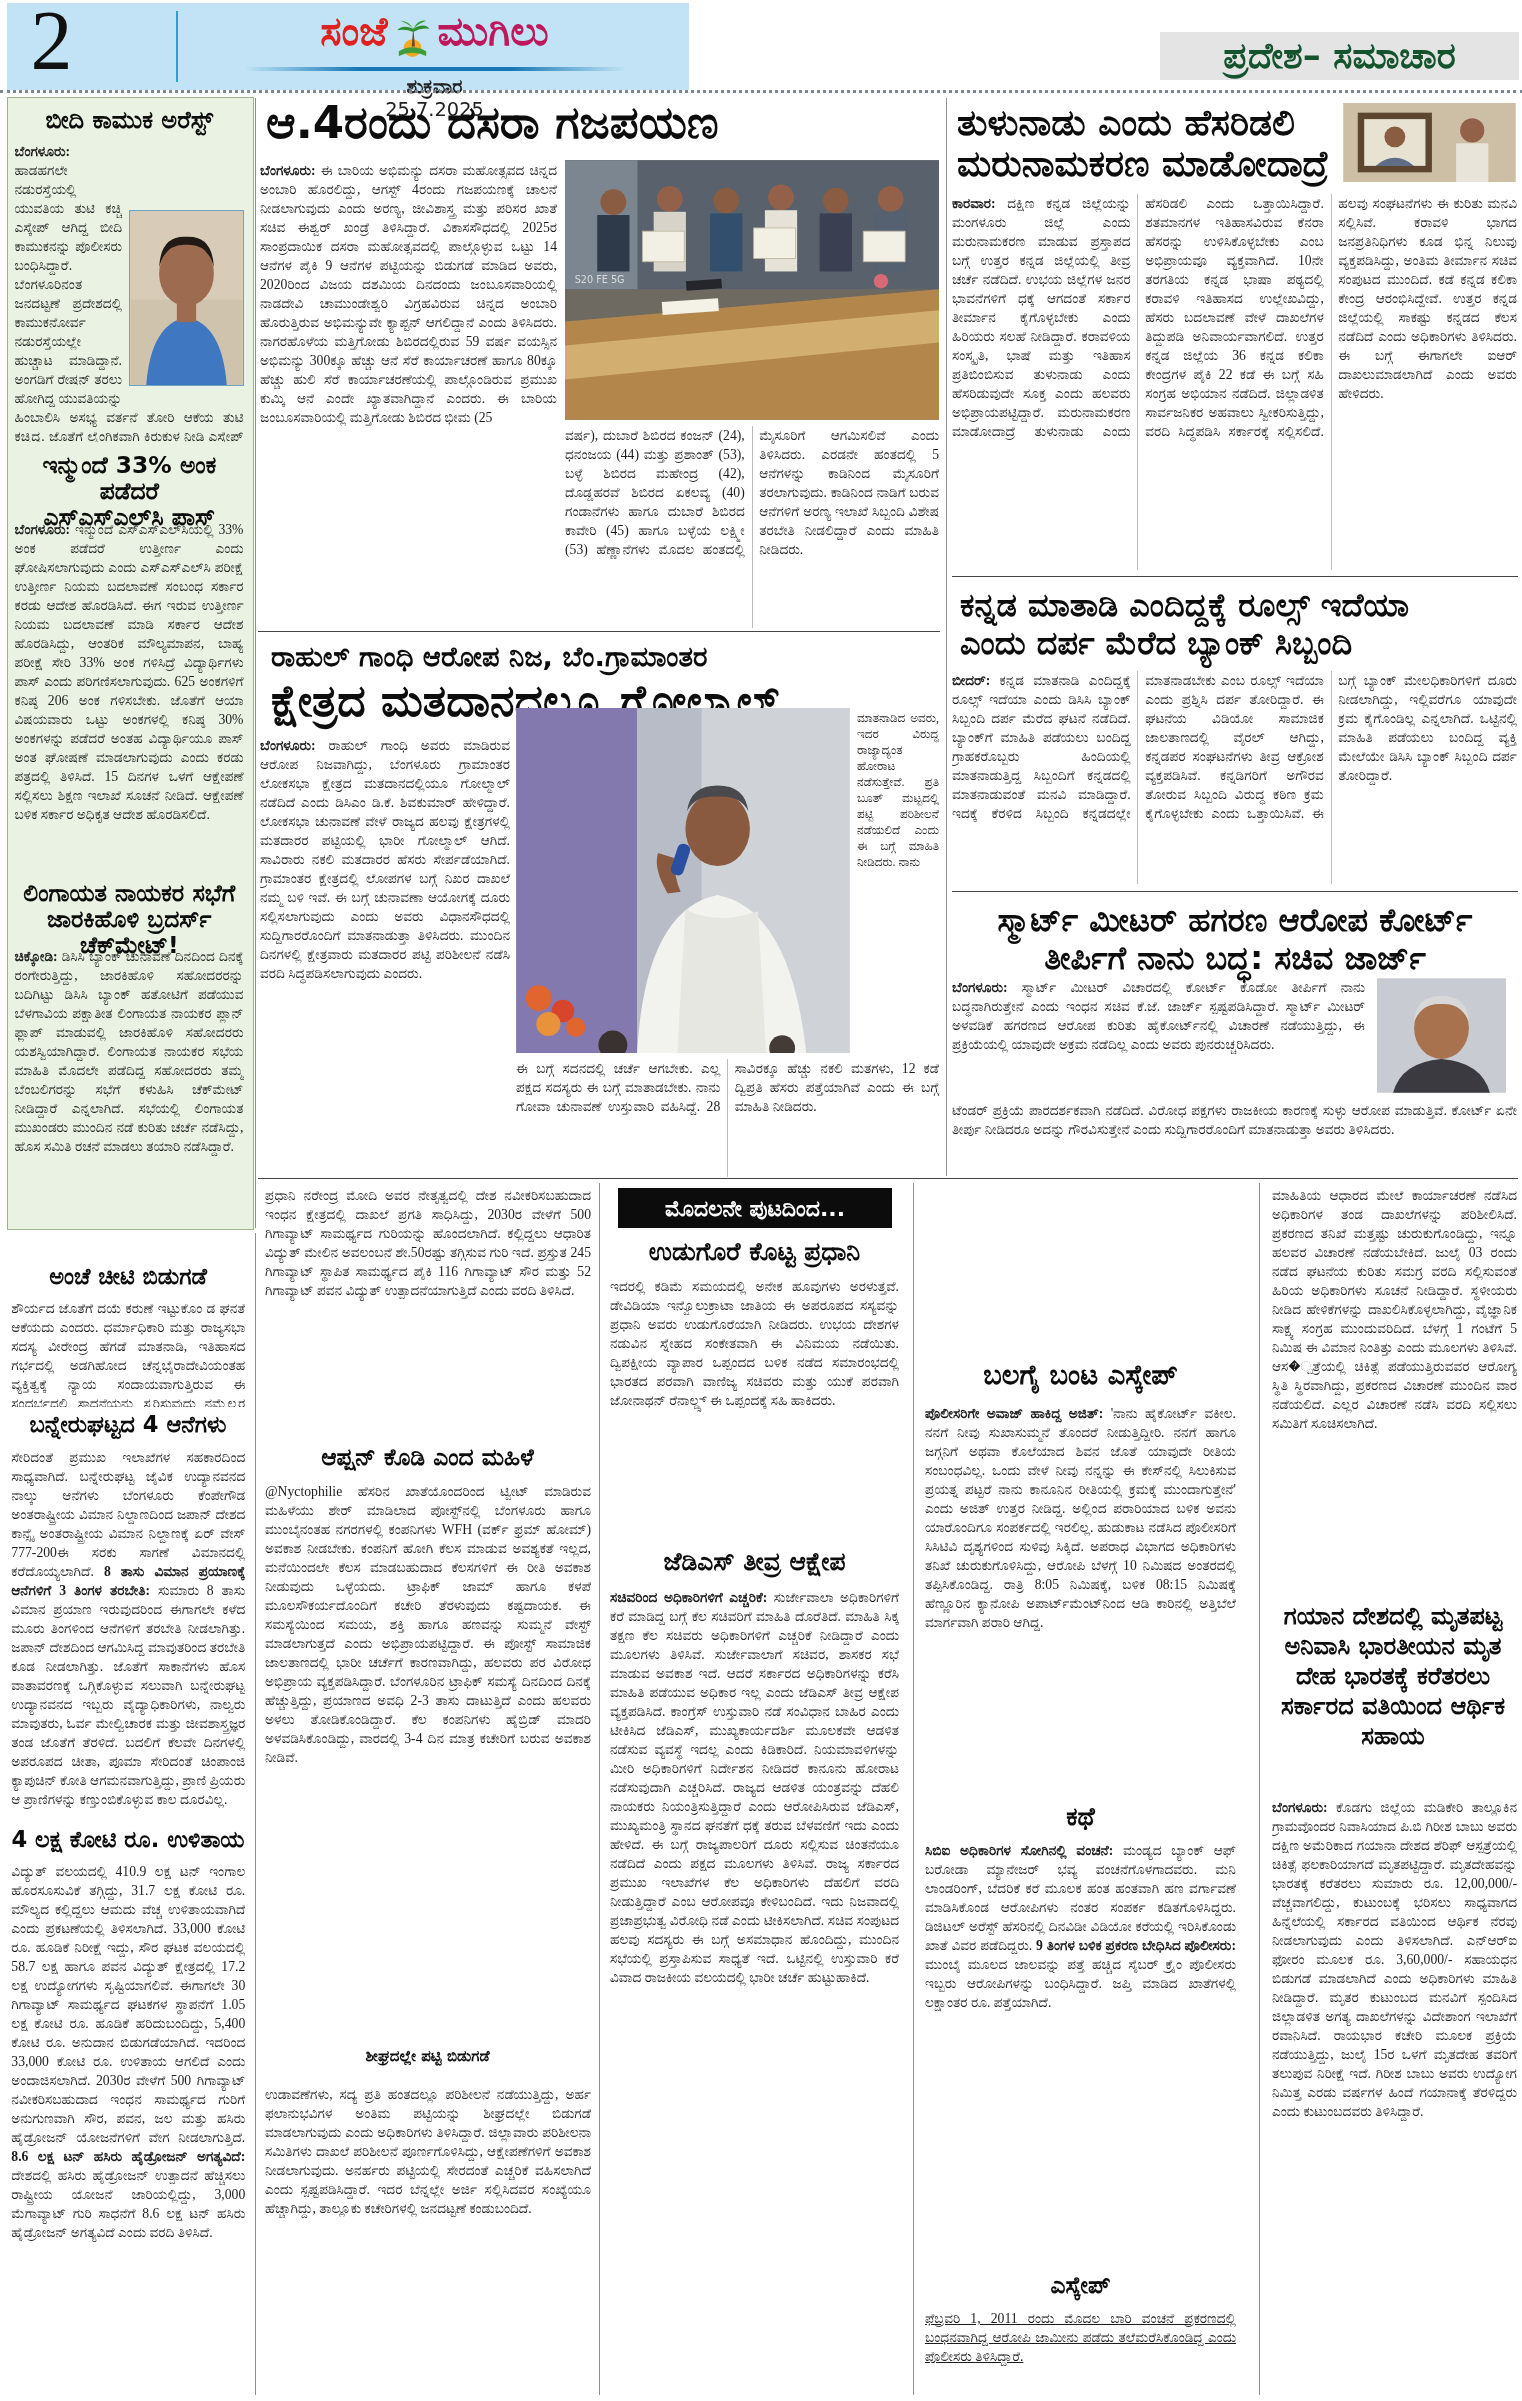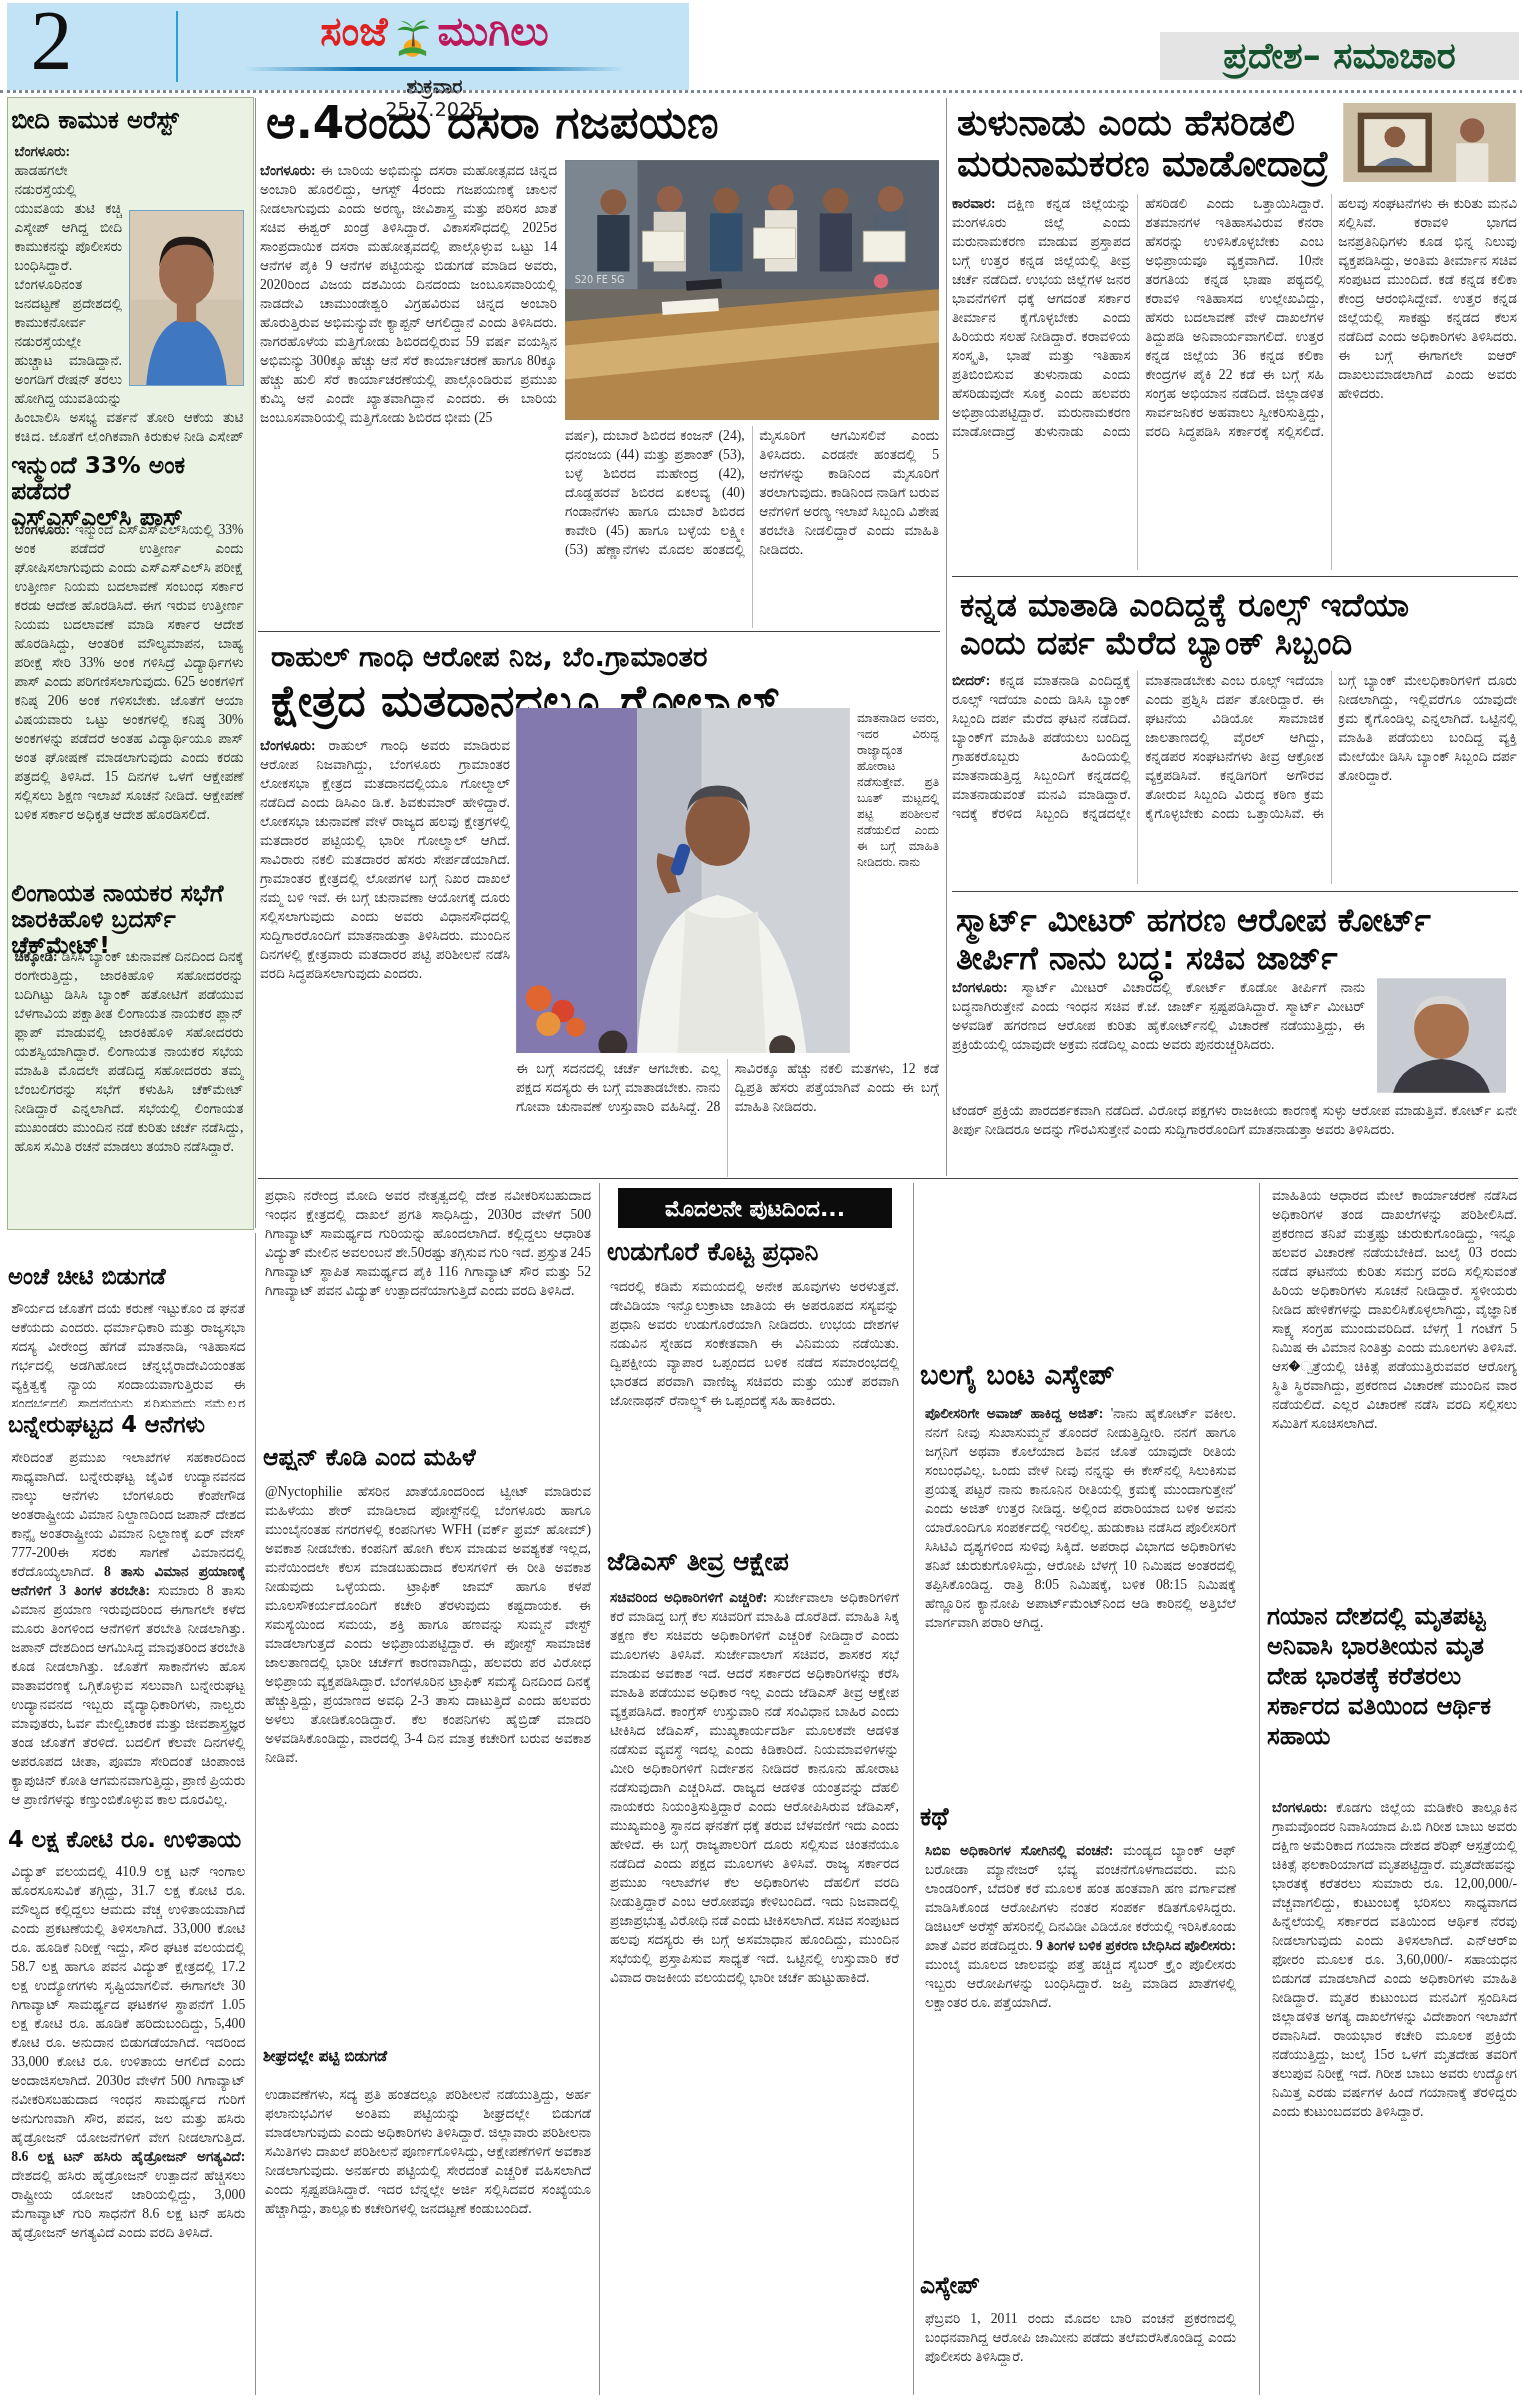--- a/index.html
+++ b/index.html
@@ -4,21 +4,21 @@
 <style>
   html,body{margin:0;padding:0;background:#9a9a9a;}
   .page{position:relative;width:1523px;height:2401px;background:#ffffff;overflow:hidden;
         font-family:"Liberation Serif",serif;color:#1a1a1a;}
   .abs{position:absolute;}
   .clip{overflow:hidden;}
   .body-text{font-size:13.7px;line-height:19px;text-align:justify;color:#1c1c1c;}
   .body-text .dl{font-weight:bold;}
   .body-text b{font-weight:bold;}
   .hl{font-family:"DejaVu Sans","Liberation Sans",sans-serif;font-weight:bold;color:#0d0d0d;line-height:1.12;}
-  .center{text-align:left;}
+  .center{text-align:center;}
   .vr{position:absolute;width:0;border-left:0.8px solid #8f8f8f;}
   .hr{position:absolute;height:0;border-top:1.2px solid #444;}
   .dotted-rule{position:absolute;height:0;border-top:3.2px dotted #7b8894;}
   .green-box{background:#eaf3e3;border:0.8px solid #9cb38c;}
   .banner-black{background:#0c0c0c;color:#fff;font-family:"DejaVu Sans",sans-serif;
                 font-weight:bold;display:flex;align-items:center;justify-content:center;}
   .photo{display:block;}
   .masthead{background:#c2e3f5;}
   .mast-title{font-family:"DejaVu Sans",sans-serif;font-weight:bold;}
   .section-head{background:#e4e4e4;font-family:"DejaVu Sans",sans-serif;font-weight:bold;
@@ -255,21 +255,21 @@
   <div class="abs hl center" style="left:920px;top:1360px;width:321px;font-size:27.4px;">ಬಲಗೈ ಬಂಟ ಎಸ್ಕೇಪ್</div>
   <div class="abs body-text clip" style="left:925px;top:1404px;width:311px;height:394px;">
     <b>ಪೊಲೀಸರಿಗೇ ಅವಾಜ್ ಹಾಕಿದ್ದ ಅಜಿತ್: </b><span>'ನಾನು ಹೈಕೋರ್ಟ್ ವಕೀಲ. ನನಗೆ ನೀವು ಸುಖಾಸುಮ್ಮನೆ ತೊಂದರೆ ನೀಡುತ್ತಿದ್ದೀರಿ. ನನಗೆ ಹಾಗೂ ಜಗ್ಗನಿಗೆ ಅಥವಾ ಕೊಲೆಯಾದ ಶಿವನ ಜೊತೆ ಯಾವುದೇ ರೀತಿಯ ಸಂಬಂಧವಿಲ್ಲ. ಒಂದು ವೇಳೆ ನೀವು ನನ್ನನ್ನು ಈ ಕೇಸ್‌ನಲ್ಲಿ ಸಿಲುಕಿಸುವ ಪ್ರಯತ್ನ ಪಟ್ಟರೆ ನಾನು ಕಾನೂನಿನ ರೀತಿಯಲ್ಲಿ ಕ್ರಮಕ್ಕೆ ಮುಂದಾಗುತ್ತೇನೆ' ಎಂದು ಅಜಿತ್ ಉತ್ತರ ನೀಡಿದ್ದ. ಅಲ್ಲಿಂದ ಪರಾರಿಯಾದ ಬಳಿಕ ಅವನು ಯಾರೊಂದಿಗೂ ಸಂಪರ್ಕದಲ್ಲಿ ಇರಲಿಲ್ಲ. ಹುಡುಕಾಟ ನಡೆಸಿದ ಪೊಲೀಸರಿಗೆ ಸಿಸಿಟಿವಿ ದೃಶ್ಯಗಳಿಂದ ಸುಳಿವು ಸಿಕ್ಕಿದೆ. ಅಪರಾಧ ವಿಭಾಗದ ಅಧಿಕಾರಿಗಳು ತನಿಖೆ ಚುರುಕುಗೊಳಿಸಿದ್ದು, ಆರೋಪಿ ಬೆಳಗ್ಗೆ 10 ನಿಮಿಷದ ಅಂತರದಲ್ಲಿ ತಪ್ಪಿಸಿಕೊಂಡಿದ್ದ. ರಾತ್ರಿ 8:05 ನಿಮಿಷಕ್ಕೆ, ಬಳಿಕ 08:15 ನಿಮಿಷಕ್ಕೆ ಹೆಣ್ಣೂರಿನ ಕ್ಯಾನೋಪಿ ಅಪಾರ್ಟ್‌ಮೆಂಟ್‌ನಿಂದ ಆಡಿ ಕಾರಿನಲ್ಲಿ ಅತ್ತಿಬೆಲೆ ಮಾರ್ಗವಾಗಿ ಪರಾರಿ ಆಗಿದ್ದ.</span>
   </div>
   <div class="abs hl center" style="left:920px;top:1803px;width:321px;font-size:25px;">ಕಥೆ</div>
   <div class="abs body-text clip" style="left:925px;top:1841px;width:311px;height:426px;">
     <b>ಸಿಬಿಐ ಅಧಿಕಾರಿಗಳ ಸೋಗಿನಲ್ಲಿ ವಂಚನೆ: </b><span>ಮಂಡ್ಯದ ಬ್ಯಾಂಕ್ ಆಫ್ ಬರೋಡಾ ಮ್ಯಾನೇಜರ್ ಭವ್ಯ ವಂಚನೆಗೊಳಗಾದವರು. ಮನಿ ಲಾಂಡರಿಂಗ್, ಬೆದರಿಕೆ ಕರೆ ಮೂಲಕ ಹಂತ ಹಂತವಾಗಿ ಹಣ ವರ್ಗಾವಣೆ ಮಾಡಿಸಿಕೊಂಡ ಆರೋಪಿಗಳು ನಂತರ ಸಂಪರ್ಕ ಕಡಿತಗೊಳಿಸಿದ್ದರು. ಡಿಜಿಟಲ್ ಅರೆಸ್ಟ್ ಹೆಸರಿನಲ್ಲಿ ದಿನವಿಡೀ ವಿಡಿಯೋ ಕರೆಯಲ್ಲಿ ಇರಿಸಿಕೊಂಡು ಖಾತೆ ವಿವರ ಪಡೆದಿದ್ದರು. </span>
     <b>9 ತಿಂಗಳ ಬಳಿಕ ಪ್ರಕರಣ ಬೇಧಿಸಿದ ಪೊಲೀಸರು: </b><span>ಮುಂಬೈ ಮೂಲದ ಜಾಲವನ್ನು ಪತ್ತೆ ಹಚ್ಚಿದ ಸೈಬರ್ ಕ್ರೈಂ ಪೊಲೀಸರು ಇಬ್ಬರು ಆರೋಪಿಗಳನ್ನು ಬಂಧಿಸಿದ್ದಾರೆ. ಜಪ್ತಿ ಮಾಡಿದ ಖಾತೆಗಳಲ್ಲಿ ಲಕ್ಷಾಂತರ ರೂ. ಪತ್ತೆಯಾಗಿದೆ.</span>
   </div>
   <div class="abs hl center" style="left:920px;top:2272px;width:321px;font-size:23.4px;">ಎಸ್ಕೇಪ್</div>
-  <div class="abs body-text clip" style="left:925px;top:2309px;width:311px;height:84px;">ಫೆಬ್ರವರಿ 1, 2011 ರಂದು ಮೊದಲ ಬಾರಿ ವಂಚನೆ ಪ್ರಕರಣದಲ್ಲಿ ಬಂಧನವಾಗಿದ್ದ ಆರೋಪಿ ಜಾಮೀನು ಪಡೆದು ತಲೆಮರೆಸಿಕೊಂಡಿದ್ದ ಎಂದು ಪೊಲೀಸರು ತಿಳಿಸಿದ್ದಾರೆ.</div>
+  <div class="abs body-text clip" style="left:925px;top:2309px;width:311px;height:84px;text-decoration:underline;">ಫೆಬ್ರವರಿ 1, 2011 ರಂದು ಮೊದಲ ಬಾರಿ ವಂಚನೆ ಪ್ರಕರಣದಲ್ಲಿ ಬಂಧನವಾಗಿದ್ದ ಆರೋಪಿ ಜಾಮೀನು ಪಡೆದು ತಲೆಮರೆಸಿಕೊಂಡಿದ್ದ ಎಂದು ಪೊಲೀಸರು ತಿಳಿಸಿದ್ದಾರೆ.</div>
 
   <div class="abs body-text clip" style="left:1272px;top:1186px;width:245px;height:408px;">ಮಾಹಿತಿಯ ಆಧಾರದ ಮೇಲೆ ಕಾರ್ಯಾಚರಣೆ ನಡೆಸಿದ ಅಧಿಕಾರಿಗಳ ತಂಡ ದಾಖಲೆಗಳನ್ನು ಪರಿಶೀಲಿಸಿದೆ. ಪ್ರಕರಣದ ತನಿಖೆ ಮತ್ತಷ್ಟು ಚುರುಕುಗೊಂಡಿದ್ದು, ಇನ್ನೂ ಹಲವರ ವಿಚಾರಣೆ ನಡೆಯಬೇಕಿದೆ. ಜುಲೈ 03 ರಂದು ನಡೆದ ಘಟನೆಯ ಕುರಿತು ಸಮಗ್ರ ವರದಿ ಸಲ್ಲಿಸುವಂತೆ ಹಿರಿಯ ಅಧಿಕಾರಿಗಳು ಸೂಚನೆ ನೀಡಿದ್ದಾರೆ. ಸ್ಥಳೀಯರು ನೀಡಿದ ಹೇಳಿಕೆಗಳನ್ನು ದಾಖಲಿಸಿಕೊಳ್ಳಲಾಗಿದ್ದು, ವೈಜ್ಞಾನಿಕ ಸಾಕ್ಷ್ಯ ಸಂಗ್ರಹ ಮುಂದುವರಿದಿದೆ. ಬೆಳಗ್ಗೆ 1 ಗಂಟೆಗೆ 5 ನಿಮಿಷ ಈ ವಿಮಾನ ನಿಂತಿತ್ತು ಎಂದು ಮೂಲಗಳು ತಿಳಿಸಿವೆ. ಆಸ�್ಪತ್ರೆಯಲ್ಲಿ ಚಿಕಿತ್ಸೆ ಪಡೆಯುತ್ತಿರುವವರ ಆರೋಗ್ಯ ಸ್ಥಿತಿ ಸ್ಥಿರವಾಗಿದ್ದು, ಪ್ರಕರಣದ ವಿಚಾರಣೆ ಮುಂದಿನ ವಾರ ನಡೆಯಲಿದೆ. ಎಲ್ಲರ ವಿಚಾರಣೆ ನಡೆಸಿ ವರದಿ ಸಲ್ಲಿಸಲು ಸಮಿತಿಗೆ ಸೂಚಿಸಲಾಗಿದೆ.</div>
   <div class="abs hl center" style="left:1267px;top:1601px;width:252px;font-size:24px;line-height:1.25;">ಗಯಾನ ದೇಶದಲ್ಲಿ ಮೃತಪಟ್ಟ ಅನಿವಾಸಿ ಭಾರತೀಯನ ಮೃತ ದೇಹ ಭಾರತಕ್ಕೆ ಕರೆತರಲು ಸರ್ಕಾರದ ವತಿಯಿಂದ ಆರ್ಥಿಕ ಸಹಾಯ</div>
   <div class="abs body-text clip" style="left:1272px;top:1798px;width:245px;height:596px;">
     <span class="dl">ಬೆಂಗಳೂರು:</span>
     <span>ಕೊಡಗು ಜಿಲ್ಲೆಯ ಮಡಿಕೇರಿ ತಾಲ್ಲೂಕಿನ ಗ್ರಾಮವೊಂದರ ನಿವಾಸಿಯಾದ ಪಿ.ಬಿ ಗಿರೀಶ ಬಾಬು ಅವರು ದಕ್ಷಿಣ ಅಮೆರಿಕಾದ ಗಯಾನಾ ದೇಶದ ಶೆರಿಫ್ ಆಸ್ಪತ್ರೆಯಲ್ಲಿ ಚಿಕಿತ್ಸೆ ಫಲಕಾರಿಯಾಗದೆ ಮೃತಪಟ್ಟಿದ್ದಾರೆ. ಮೃತದೇಹವನ್ನು ಭಾರತಕ್ಕೆ ಕರೆತರಲು ಸುಮಾರು ರೂ. 12,00,000/- ವೆಚ್ಚವಾಗಲಿದ್ದು, ಕುಟುಂಬಕ್ಕೆ ಭರಿಸಲು ಸಾಧ್ಯವಾಗದ ಹಿನ್ನೆಲೆಯಲ್ಲಿ ಸರ್ಕಾರದ ವತಿಯಿಂದ ಆರ್ಥಿಕ ನೆರವು ನೀಡಲಾಗುವುದು ಎಂದು ತಿಳಿಸಲಾಗಿದೆ. ಎನ್‌ಆರ್‌ಐ ಫೋರಂ ಮೂಲಕ ರೂ. 3,60,000/- ಸಹಾಯಧನ ಬಿಡುಗಡೆ ಮಾಡಲಾಗಿದೆ ಎಂದು ಅಧಿಕಾರಿಗಳು ಮಾಹಿತಿ ನೀಡಿದ್ದಾರೆ. ಮೃತರ ಕುಟುಂಬದ ಮನವಿಗೆ ಸ್ಪಂದಿಸಿದ ಜಿಲ್ಲಾಡಳಿತ ಅಗತ್ಯ ದಾಖಲೆಗಳನ್ನು ವಿದೇಶಾಂಗ ಇಲಾಖೆಗೆ ರವಾನಿಸಿದೆ. ರಾಯಭಾರ ಕಚೇರಿ ಮೂಲಕ ಪ್ರಕ್ರಿಯೆ ನಡೆಯುತ್ತಿದ್ದು, ಜುಲೈ 15ರ ಒಳಗೆ ಮೃತದೇಹ ತವರಿಗೆ ತಲುಪುವ ನಿರೀಕ್ಷೆ ಇದೆ. ಗಿರೀಶ ಬಾಬು ಅವರು ಉದ್ಯೋಗ ನಿಮಿತ್ತ ಎರಡು ವರ್ಷಗಳ ಹಿಂದೆ ಗಯಾನಾಕ್ಕೆ ತೆರಳಿದ್ದರು ಎಂದು ಕುಟುಂಬದವರು ತಿಳಿಸಿದ್ದಾರೆ.</span>
   </div>
 
 </div>
 

